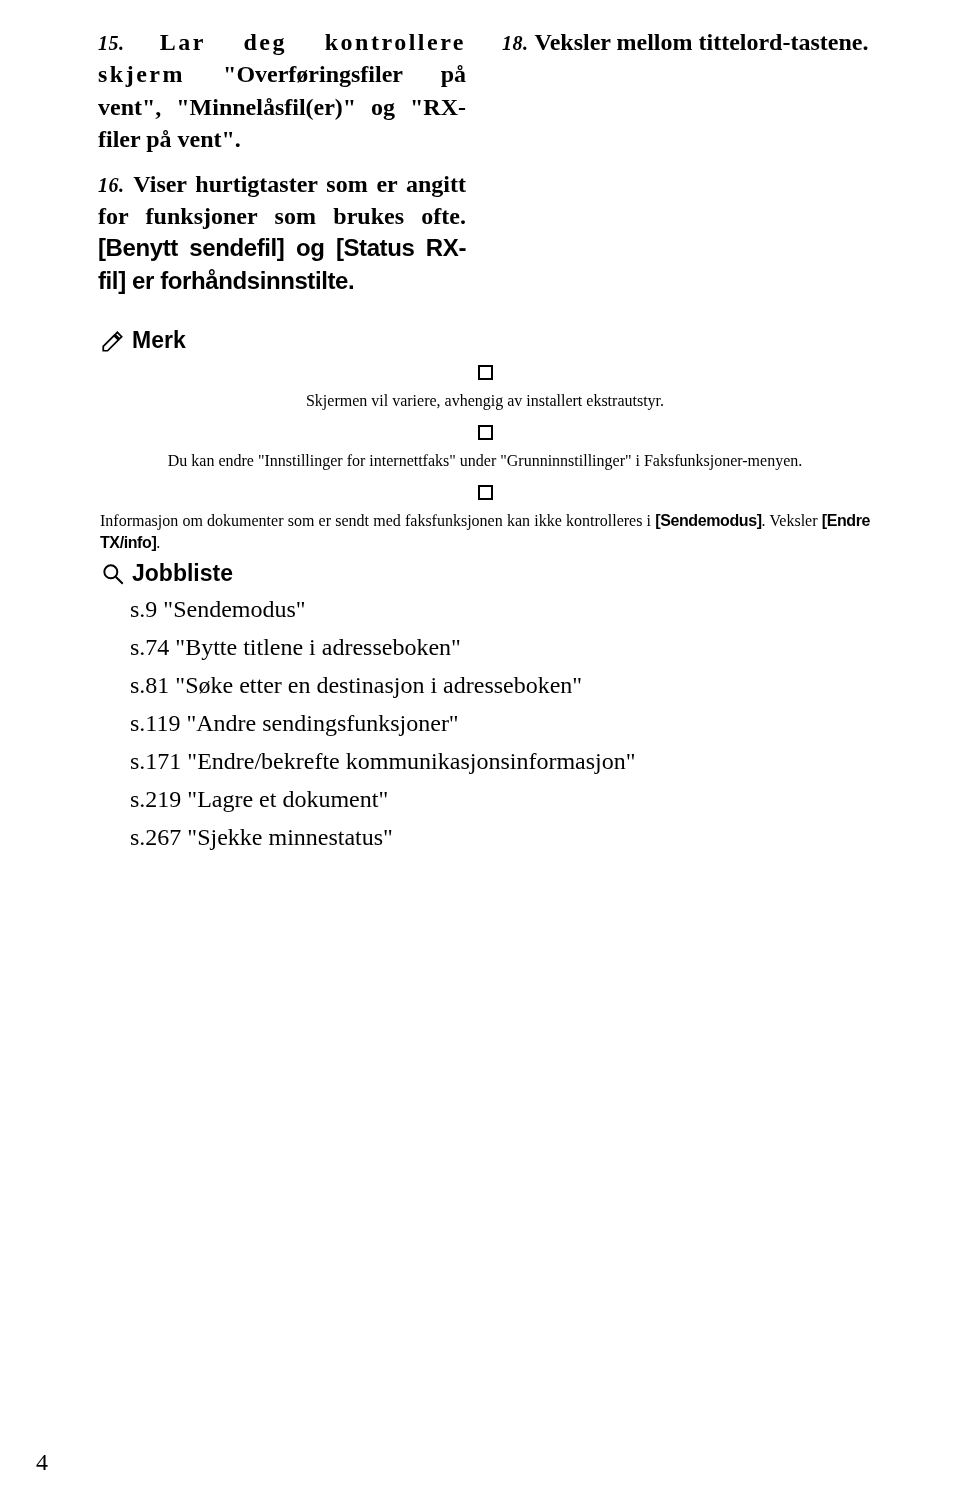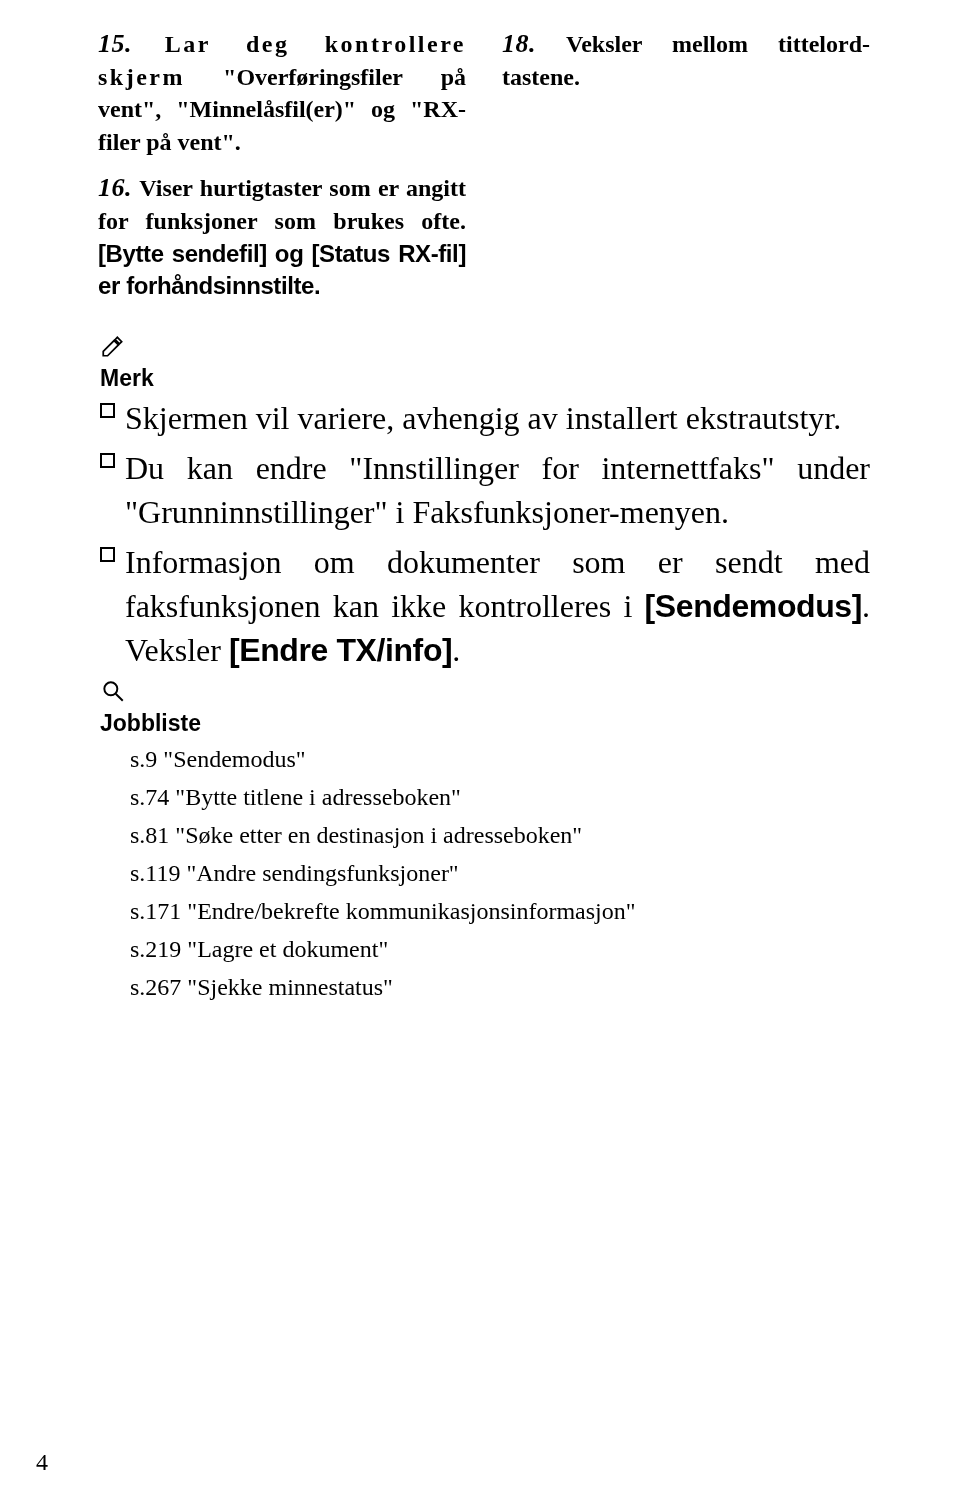--- a/index.html
+++ b/index.html
@@ -22,46 +22,46 @@
     .col-right { flex: 1; }
     .item {
       margin-bottom: 12px;
       font-size: 24px;
       line-height: 1.35;
       text-align: justify;
     }
     .item .num {
       font-weight: bold;
       font-style: italic;
-      font-size: 26px;
+      font-size: 20px;
       letter-spacing: 0.5px;
     }
     .item .bold { font-weight: bold; }
     .item .spaced { letter-spacing: 2.5px; font-weight: bold; }
     .cond { font-family: Arial, Helvetica, sans-serif; font-weight: bold; font-stretch: condensed; letter-spacing: -0.4px; }
     .section-head {
       display: flex;
-      align-items: flex-start;
+      align-items: center;
       gap: 6px;
       margin-top: 4px;
       margin-bottom: 4px;
       padding-left: 2px;
-      flex-direction: column;
     }
     .section-head .icon { width: 26px; height: 26px; display: inline-block; }
     .section-head .label { font-family: Arial, Helvetica, sans-serif; font-weight: bold; font-size: 23px; }
     .bullet-block { padding-left: 2px; }
     .bullet {
       display: flex;
-      align-items: flex-start;
+      align-items: center;
       gap: 10px;
-      font-size: 32px;
+      font-size: 16px;
       line-height: 1.38;
       margin-bottom: 6px;
       text-align: justify;
+      flex-direction: column;
     }
     .bullet .sq { flex: 0 0 auto; margin-top: 7px; }
     .bullet .sq svg { display: block; }
     .bullet .txt { flex: 1; }
     .ref-list { padding-left: 32px; }
     .ref-list .ref {
       font-size: 24px;
       line-height: 1.5;
       margin-bottom: 2px;
     }
@@ -77,21 +77,21 @@
 
 <div class="two-col">
   <div class="col col-left">
     <div class="item">
       <span class="num">15.</span>
       <span class="spaced">Lar deg kontrollere skjerm</span><span class="bold"> "Overføringsfiler på vent", "Minnelåsfil(er)" og "RX-filer på vent".</span>
     </div>
     <div class="item">
       <span class="num">16.</span>
       <span class="bold">Viser hurtigtaster som er angitt for funksjoner som brukes ofte.</span>
-      <span class="cond">[Bytte sendefil]</span><span class="cond"> og </span><span class="cond">[Status RX-fil]</span><span class="cond"> er forhåndsinnstilte.</span>
+      <span class="cond">[Benytt sendefil]</span><span class="cond"> og </span><span class="cond">[Status RX-fil]</span><span class="cond"> er forhåndsinnstilte.</span>
     </div>
   </div>
   <div class="col col-right">
     <div class="item">
       <span class="num">18.</span>
       <span class="bold">Veksler mellom tittelord-tastene.</span>
     </div>
   </div>
 </div>
 

